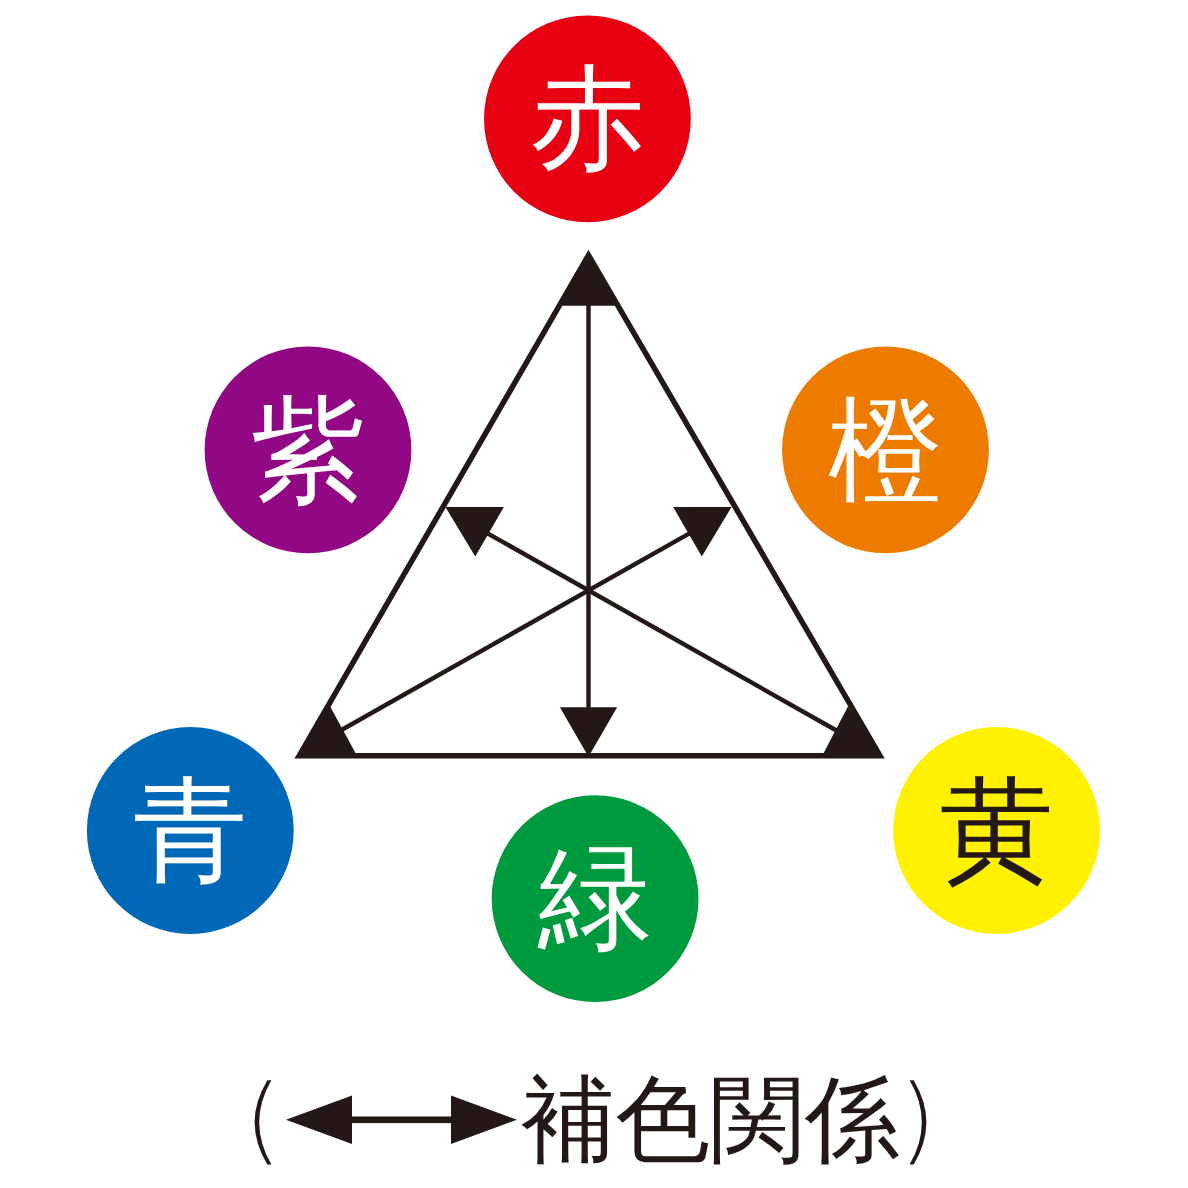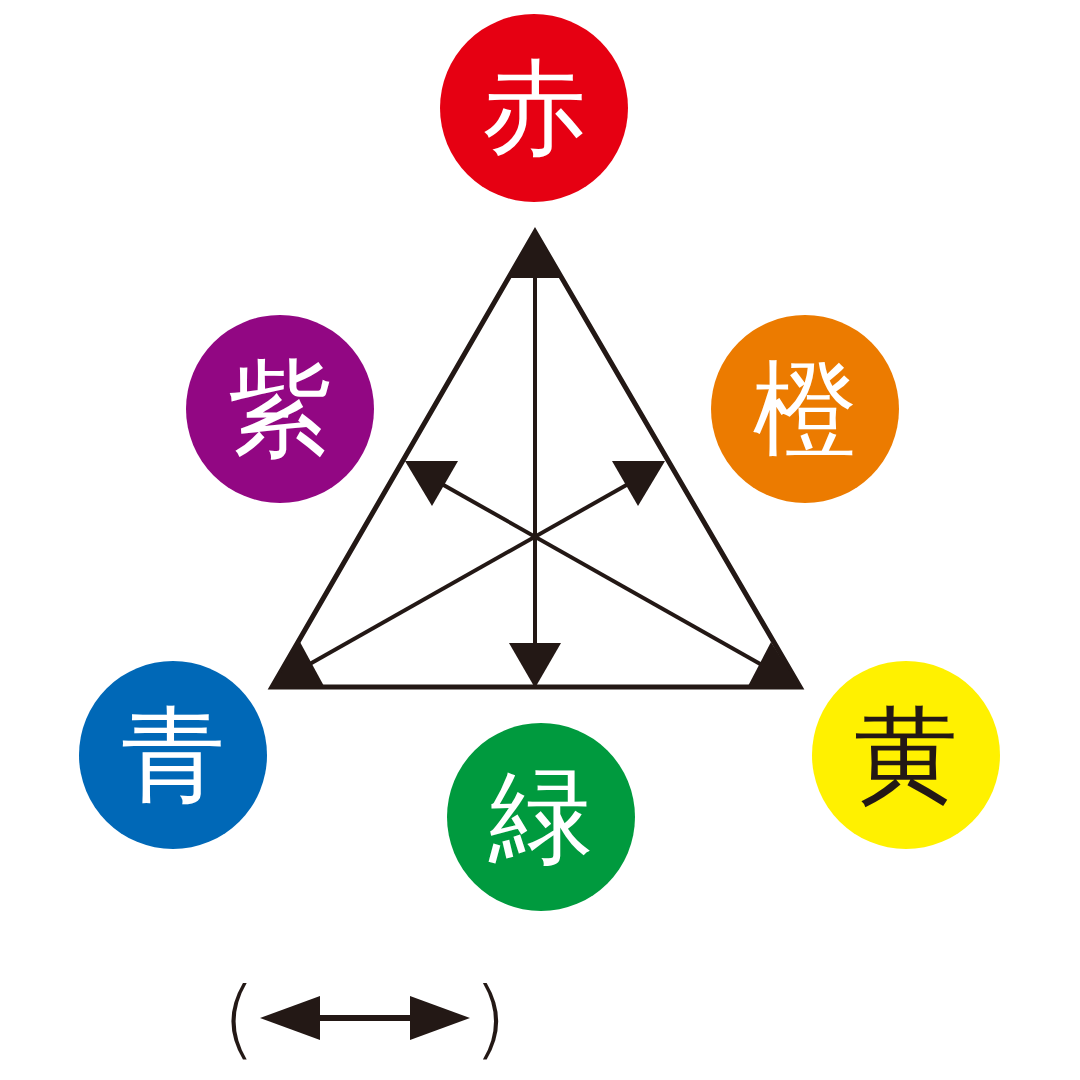--- a/index.html
+++ b/index.html
@@ -54,14 +54,15 @@
   <span>紫</span>
 </div>
 
 <div class="legend">
   <span class="paren">(</span>
   <svg class="arrow" viewBox="0 0 210 60">
     <polygon points="0,30 60,8 60,52" fill="#231815"></polygon>
     <rect x="58" y="27" width="94" height="6" fill="#231815"></rect>
     <polygon points="210,30 150,8 150,52" fill="#231815"></polygon>
   </svg>
+  <span>補色関係</span>
   <span class="paren">)</span>
 </div>
 
 </body></html>

